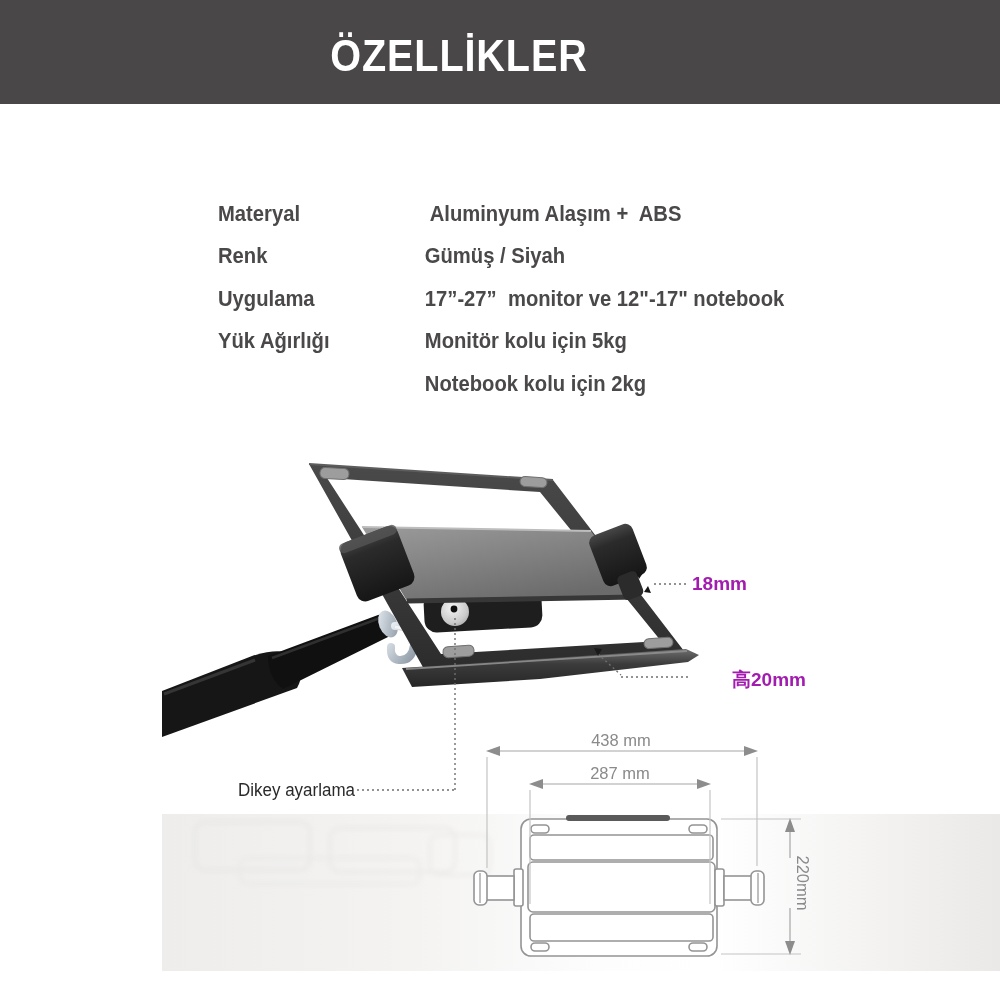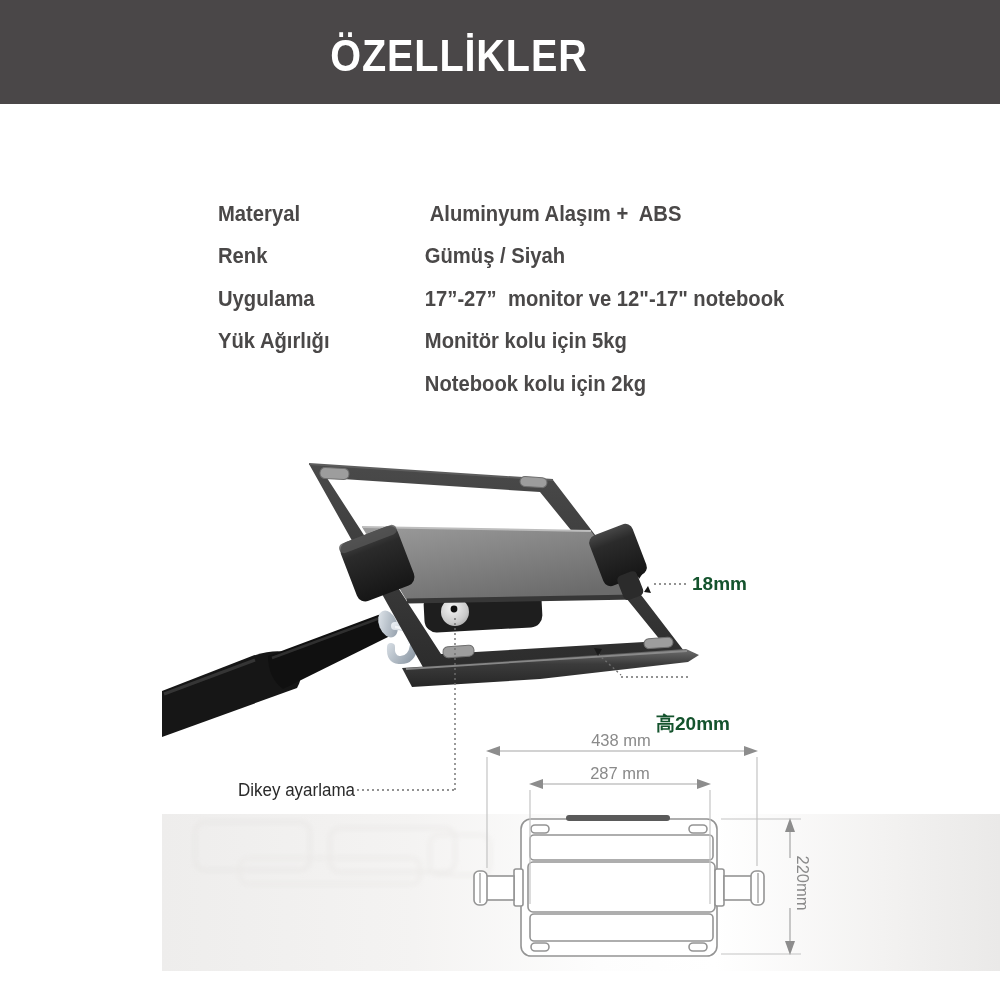--- a/index.html
+++ b/index.html
@@ -15,21 +15,21 @@
   
   .spec-table{position:absolute;left:218px;top:193px;transform:scaleX(0.94);transform-origin:0 0;}
   .spec-row{display:flex;height:42.5px;align-items:center;}
   .spec-label{width:220px;font-size:21.5px;font-weight:bold;color:#4a4848;white-space:pre;}
   .spec-value{font-size:21.5px;font-weight:bold;color:#4a4848;white-space:pre;}
 
   
   .figure-svg{position:absolute;left:0;top:0;width:1000px;height:1000px;}
   .callout-label{position:absolute;font-size:17.5px;color:#2a2a2a;transform:scaleX(0.97);
                  transform-origin:0 0;white-space:nowrap;}
-  .mm-label{position:absolute;font-size:19px;font-weight:600;color:#14532d;white-space:nowrap;}
+  .mm-label{position:absolute;font-size:19px;font-weight:600;color:#a21caf;white-space:nowrap;}
 </style>
 </head>
 <body>
 
 <div class="header-band">
   <div class="header-title">ÖZELLİKLER</div>
 </div>
 
 <div class="spec-table">
   <div class="spec-row">
@@ -221,14 +221,14 @@
     <path d="M790,955 l-5,-14 h10 z"></path>
   </g>
   <g font-family="Liberation Sans, sans-serif" font-size="16.5" fill="#8a8a8a">
     <text x="621" y="746" text-anchor="middle">438 mm</text>
     <text x="620" y="779" text-anchor="middle">287 mm</text>
     <text transform="translate(797 883) rotate(90)" text-anchor="middle">220mm</text>
   </g>
 </svg>
 
 <div class="mm-label" style="left:692px;top:573px;">18mm</div>
-<div class="mm-label" style="left:656px;top:667px;margin-top:44px;">高20mm</div>
+<div class="mm-label" style="left:732px;top:667px;">高20mm</div>
 <div class="callout-label" style="left:238px;top:780px;">Dikey ayarlama</div>
 
 </body></html>

